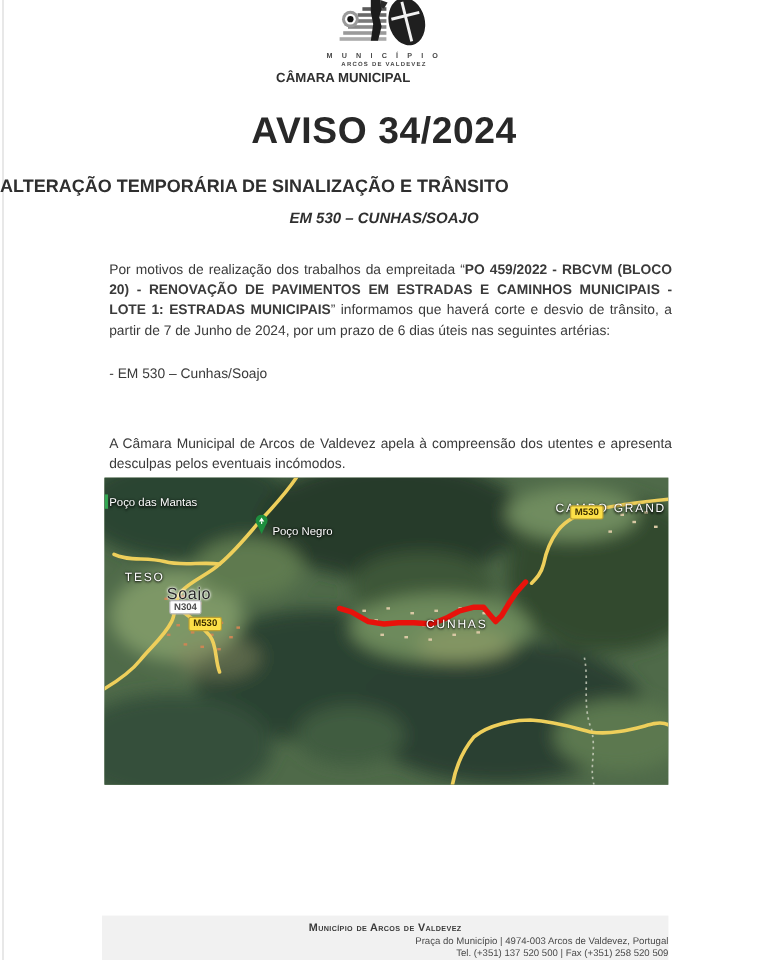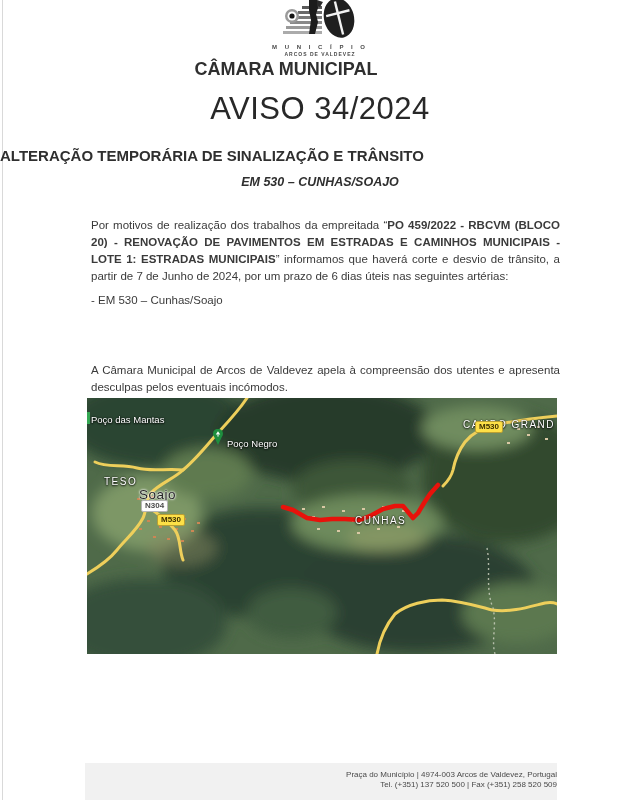--- a/index.html
+++ b/index.html
@@ -6,33 +6,33 @@
   .page{position:relative;width:640px;height:800px;background:#fff;overflow:hidden;
         font-family:"Liberation Sans",sans-serif;color:#333;}
   .page-left-line{position:absolute;left:2px;top:0;width:1px;height:800px;background:#d9d9d9;}
 
   
   .logo-wrap{position:absolute;top:0;left:0;width:640px;text-align:center;}
   .logo-svg{display:block;margin:0 auto;}
   .logo-line1{font-size:6px;font-weight:bold;letter-spacing:3px;color:#4a4a4a;margin-top:0px;}
   .logo-line2{font-size:5px;font-weight:bold;letter-spacing:1px;color:#4a4a4a;margin-top:1px;}
   .org{position:absolute;top:59px;left:0;width:572px;text-align:center;
-       font-size:18px;font-weight:bold;color:#2f2f2f;}
+       font-size:11px;font-weight:bold;color:#2f2f2f;}
   .title{position:absolute;top:91px;left:0;width:640px;text-align:center;
-         font-size:31px;font-weight:normal;color:#282828;letter-spacing:.5px;}
+         font-size:31px;font-weight:bold;color:#282828;letter-spacing:.5px;}
   .subtitle{position:absolute;top:147px;left:0;width:640px;text-align:left;
             font-size:15px;font-weight:bold;color:#2f2f2f;}
   .road-heading{position:absolute;top:175px;left:0;width:640px;text-align:center;
                 font-size:12.5px;font-weight:bold;font-style:italic;color:#2f2f2f;}
 
   
   .bodytext{position:absolute;left:91px;width:469px;font-size:11.5px;line-height:17.2px;
             color:#3a3a3a;text-align:justify;}
   .p1{top:205px;}
-  .list-item{top:280px;text-align:left;}
+  .list-item{top:292px;text-align:left;}
   .p2{top:322px;margin-top:40px;}
   .bold{font-weight:bold;}
 
   
   .map{position:absolute;left:87px;top:398px;width:470px;height:256px;overflow:hidden;background:#4f6a49;}
   .map svg{position:absolute;left:0;top:0;}
   .maplabel{position:absolute;color:#fff;font-size:9.5px;
             text-shadow:0 0 2px rgba(0,0,0,.95),0 1px 2px rgba(0,0,0,.8);white-space:nowrap;}
   .lbl-caps{letter-spacing:1.5px;font-size:10px;margin-top:16px;}
   .lbl-soajo{color:#242424;font-size:13.5px;letter-spacing:.5px;
@@ -196,16 +196,17 @@
     <div class="badge badge-white" style="left:30px;top:102px;">N304</div>
     <div class="badge badge-yellow" style="left:70px;top:116px;">M530</div>
 
     <div class="maplabel lbl-caps" style="left:376px;top:5px;">CAMPO GRAND</div>
     <div class="badge badge-yellow" style="left:388px;top:23px;">M530</div>
 
     <div class="maplabel lbl-caps" style="left:268px;top:101px;">CUNHAS</div>
   </div>
 
   <div class="footer">
+    <div class="footer-line1">Município de Arcos de Valdevez</div>
     <div class="footer-line2">Praça do Município | 4974-003  Arcos de Valdevez, Portugal</div>
     <div class="footer-line3">Tel. (+351) 137 520 500 | Fax (+351) 258 520 509</div>
   </div>
 </div>
 
 </body></html>

